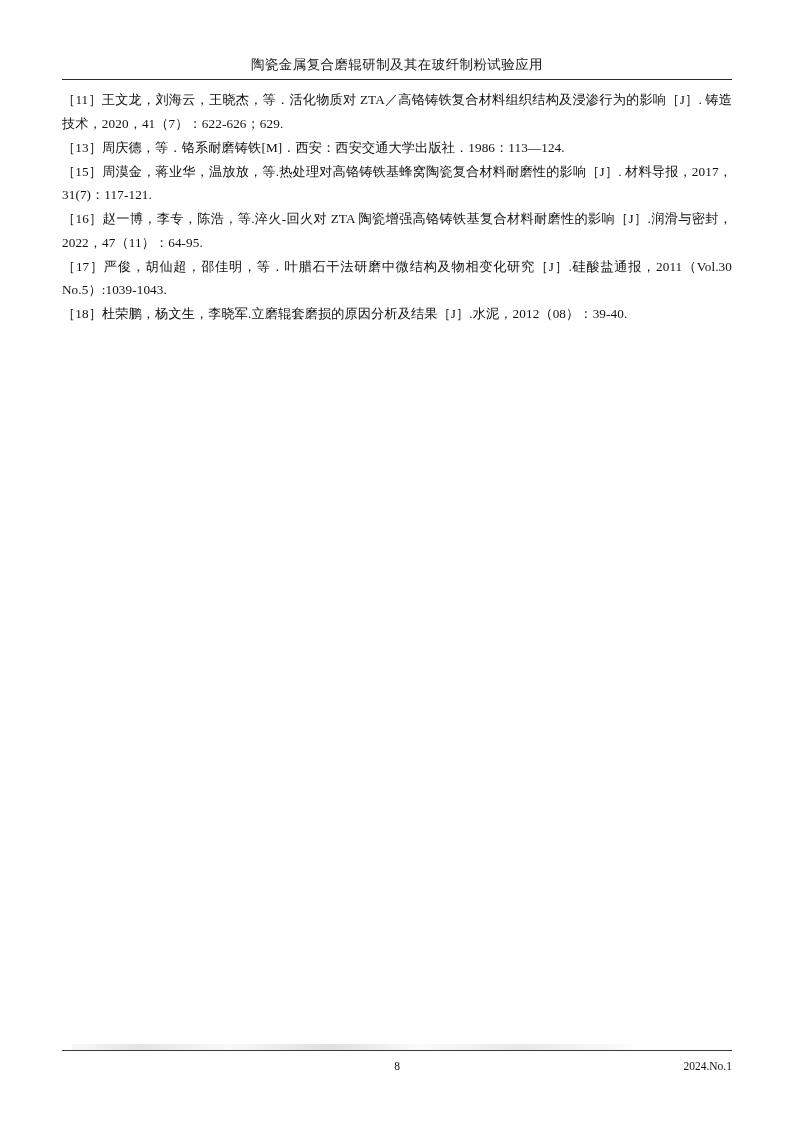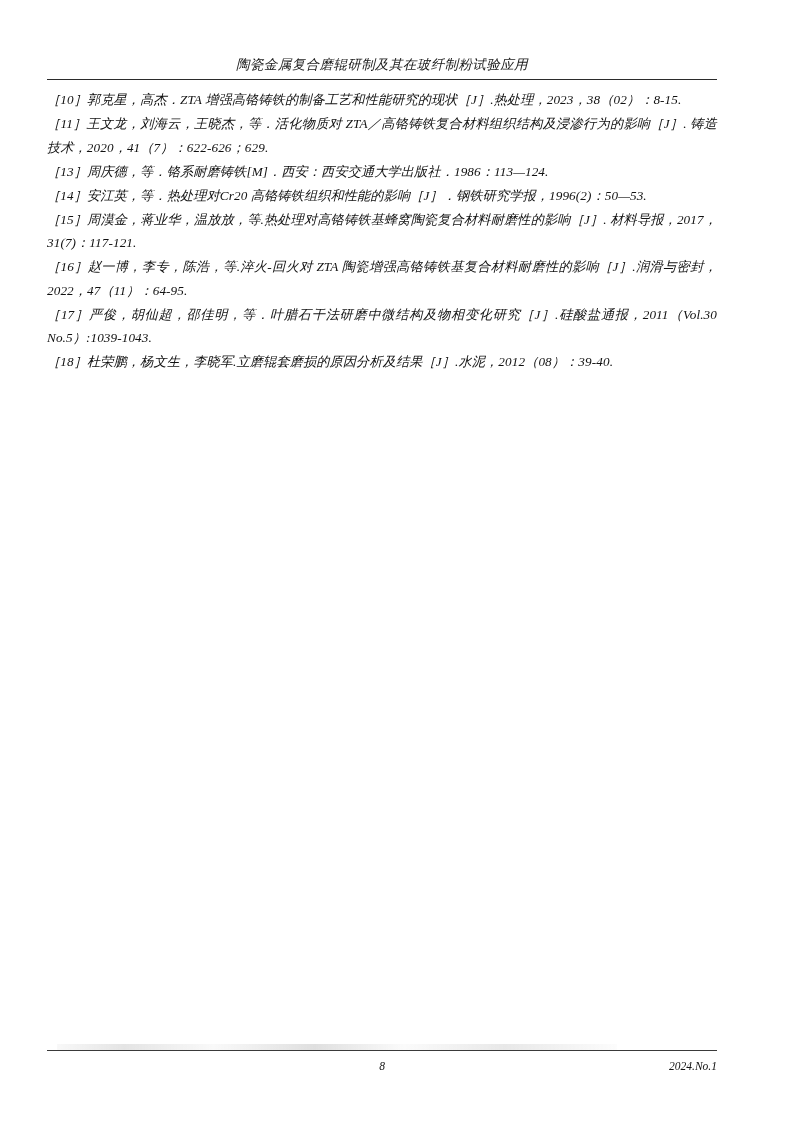--- a/index.html
+++ b/index.html
@@ -14,25 +14,24 @@
   .page {
     position: relative;
     width: 793px;
     height: 1122px;
     background: #ffffff;
     margin: 0 auto;
     overflow: hidden;
   }
   .page-inner {
     position: absolute;
-    left: 47px;
+    left: 62px;
     top: 0;
     width: 670px;
     height: 1122px;
-    font-style: italic;
   }
   
   .header {
     position: absolute;
     left: 0;
     top: 55px;
     width: 670px;
     text-align: center;
     font-size: 13.5px;
     line-height: 20px;
@@ -115,24 +114,22 @@
 </head>
 <body>
 
 <div class="page">
   <div class="page-inner">
 
     <div class="header">陶瓷金属复合磨辊研制及其在玻纤制粉试验应用</div>
     <div class="header-rule"></div>
 
     <div class="refs">
-      <p class="ref">［10］郭克星，高杰．ZTA 增强高铬铸铁的制备工艺和性能研究的现状［J］.热处理，2023，38（02）：8-15.</p>
       <p class="ref">［11］王文龙，刘海云，王晓杰，等．活化物质对 ZTA／高铬铸铁复合材料组织结构及浸渗行为的影响［J］. 铸造技术，2020，41（7）：622-626；629.</p>
       <p class="ref">［13］周庆德，等．铬系耐磨铸铁[M]．西安：西安交通大学出版社．1986：113—124.</p>
-      <p class="ref">［14］安江英，等．热处理对Cr20 高铬铸铁组织和性能的影响［J］．钢铁研究学报，1996(2)：50—53.</p>
       <p class="ref">［15］周漠金，蒋业华，温放放，等.热处理对高铬铸铁基蜂窝陶瓷复合材料耐磨性的影响［J］. 材料导报，2017，31(7)：117-121.</p>
       <p class="ref">［16］赵一博，李专，陈浩，等.淬火-回火对 ZTA 陶瓷增强高铬铸铁基复合材料耐磨性的影响［J］.润滑与密封，2022，47（11）：64-95.</p>
       <p class="ref">［17］严俊，胡仙超，邵佳明，等．叶腊石干法研磨中微结构及物相变化研究［J］.硅酸盐通报，2011（Vol.30 No.5）:1039-1043.</p>
       <p class="ref">［18］杜荣鹏，杨文生，李晓军.立磨辊套磨损的原因分析及结果［J］.水泥，2012（08）：39-40.</p>
     </div>
 
     <div class="smudge"></div>
     <div class="footer-rule"></div>
     <div class="footer">
       <span class="page-num">8</span>

